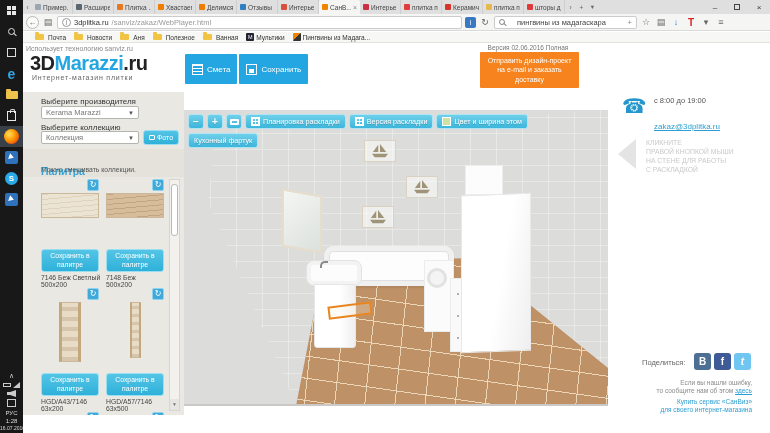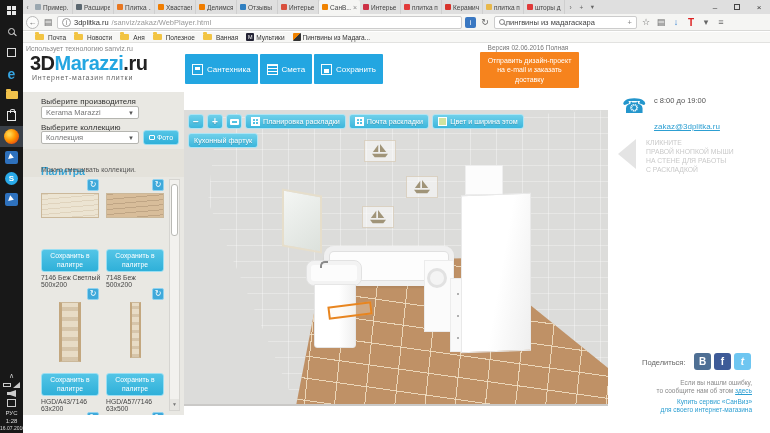--- a/index.html
+++ b/index.html
@@ -52,21 +52,21 @@
   .maxsq{width:6px;height:6px;border:1px solid #444;}
 
   #navbar{position:absolute;left:0;top:14px;width:747px;height:17px;background:#f5f5f3;border-bottom:1px solid #d9d9d7;display:flex;align-items:center;padding:0 3px;gap:3px;font-size:7.5px;}
   .circ-btn{width:13px;height:13px;border:1px solid #b8b8b8;border-radius:50%;display:flex;align-items:center;justify-content:center;color:#555;font-size:8px;background:#fbfbfa;}
   .tool-ico{color:#666;font-size:9px;display:flex;align-items:center;justify-content:center;width:12px;}
   #urlbox{flex:0 0 405px;height:13px;background:#fff;border:1px solid #ccc;border-radius:2px;display:flex;align-items:center;gap:3px;padding:0 4px;overflow:hidden;}
   .i-circ{width:9px;height:9px;border:1px solid #999;border-radius:50%;color:#777;font-size:6.5px;display:flex;align-items:center;justify-content:center;flex:0 0 9px;}
   .url-host{color:#333;}
   .url-path{color:#9a9a9a;}
   .pa-blue{width:11px;height:11px;background:#3a78c2;border-radius:2px;color:#fff;font-size:7px;display:flex;align-items:center;justify-content:center;}
-  #searchbox{flex:0 0 143px;height:13px;background:#fff;border:1px solid #ccc;border-radius:2px;display:flex;align-items:center;gap:1px;padding:0 4px;color:#444;overflow:hidden;}
+  #searchbox{flex:0 0 143px;height:13px;background:#fff;border:1px solid #ccc;border-radius:2px;display:flex;align-items:center;gap:12px;padding:0 4px;color:#444;overflow:hidden;}
   .mag2{width:6px;height:6px;border:1px solid #888;border-radius:50%;position:relative;flex:0 0 6px;}
   .mag2::after{content:'';position:absolute;width:4px;height:1px;background:#888;right:-3px;bottom:-1px;transform:rotate(45deg);}
   .sb-plus{margin-left:auto;color:#888;}
   .t-red{color:#d22;font-weight:bold;font-size:10px;}
   .dl-blue{color:#2f7fd0;font-size:9px;}
 
   #bookmarksbar{position:absolute;left:0;top:32px;width:747px;height:11px;background:#f7f7f5;border-bottom:1px solid #e2e2e0;display:flex;align-items:center;gap:8px;padding:0 12px;font-size:6.5px;color:#333;}
   .bm{display:flex;align-items:center;gap:2px;white-space:nowrap;}
   .bm-m{width:8px;height:8px;background:#223;color:#fff;font-size:5.5px;display:flex;align-items:center;justify-content:center;border-radius:1px;}
   .bm-p{width:8px;height:8px;background:linear-gradient(135deg,#f08300 50%,#333 50%);border-radius:1px;}
@@ -342,24 +342,20 @@
       </div>
 
     <div id="page">
       <div class="tech-note">Использует технологию sanviz.ru</div>
 
       <div id="logo"><span>3D</span><span class="lg-blue">Marazzi</span><span>.ru</span></div>
       <div id="logo-sub">Интернет-магазин плитки</div>
 
       <div id="site-nav">
           <div class="snav-btn">
-            <span class="ni ni-2"></span>
-            <span>Сантехника</span>
-          </div>
-          <div class="snav-btn">
             <span class="ni ni-3"></span>
             <span>Смета</span>
           </div>
           <div class="snav-btn">
             <span class="ni ni-4"></span>
             <span>Сохранить</span>
           </div>
         </div>
       <div id="send-btn">Отправить дизайн-проект на e-mail и заказать доставку</div>
       <div class="version">Версия 02.06.2016 Полная</div>
@@ -471,21 +467,21 @@
           <div class="ctb ctb-sq">+</div>
           <div class="ctb ctb-sq">
               <span class="ti-screen"></span>
             </div>
           <div class="ctb">
               <span class="ti-grid"></span>
               <span>Планировка раскладки</span>
             </div>
           <div class="ctb">
               <span class="ti-grid"></span>
-              <span>Почта раскладки</span>
+              <span>Версия раскладки</span>
             </div>
           <div class="ctb">
               <span class="ti-green"></span>
               <span>Цвет и ширина этом</span>
             </div>
         </div>
         <div class="ctb" id="apron-btn">Кухонный фартук</div>
       </div>
 
       <div id="contact">

